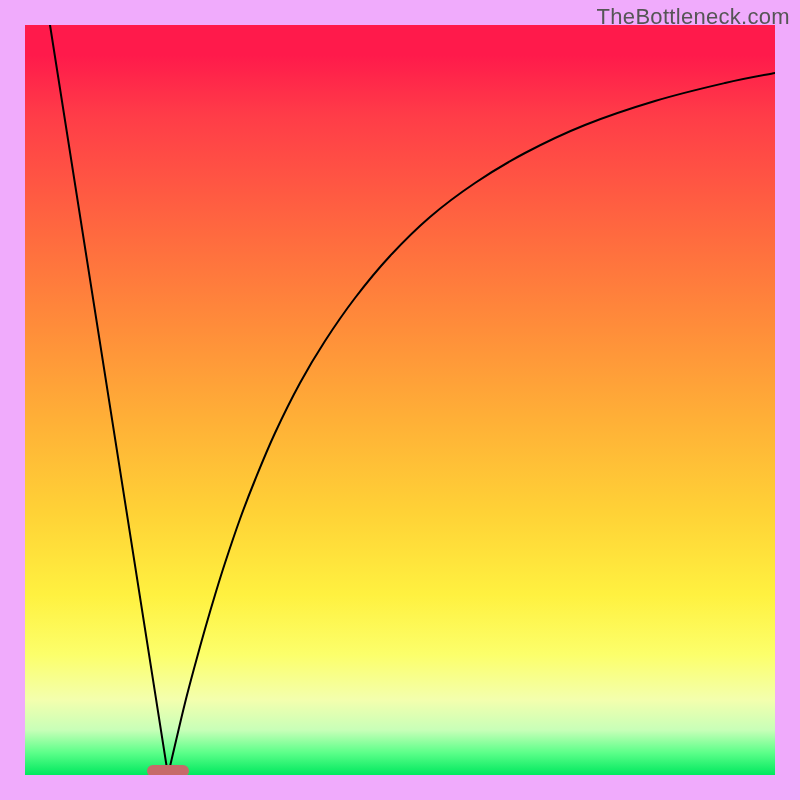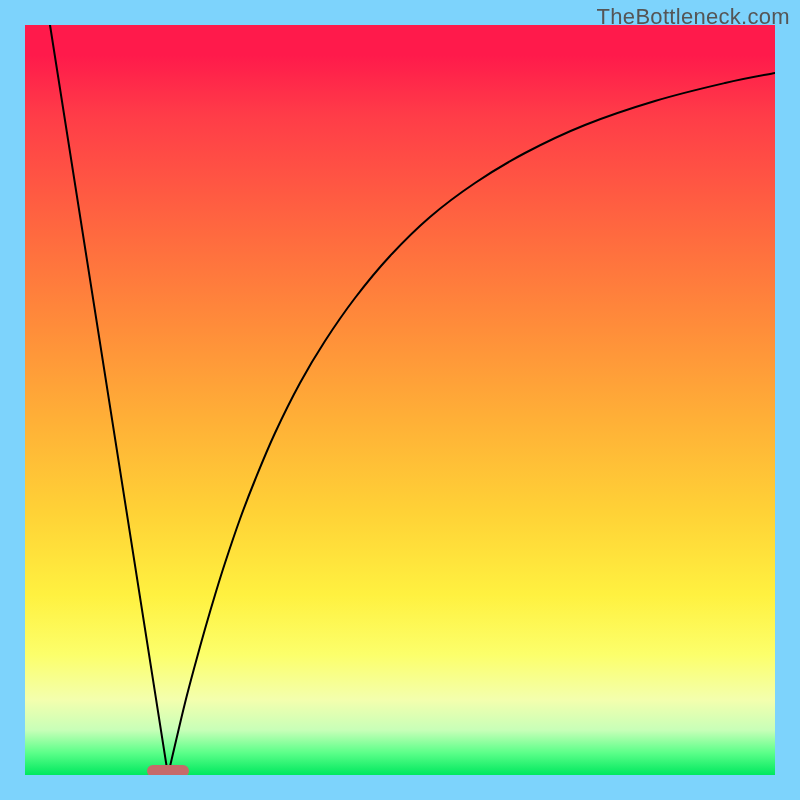--- a/index.html
+++ b/index.html
@@ -10,21 +10,21 @@
     background: #000;
     overflow: hidden;
     font-family: Arial, Helvetica, sans-serif;
   }
   .frame {
     position: absolute;
     top: 0;
     left: 0;
     width: 800px;
     height: 800px;
-    background: #7dd3fc;
+    background: #f0abfc;
   }
   .plot-area {
     position: absolute;
     left: 25px;
     top: 25px;
     width: 750px;
     height: 750px;
     overflow: hidden;
   }
   .gradient {

